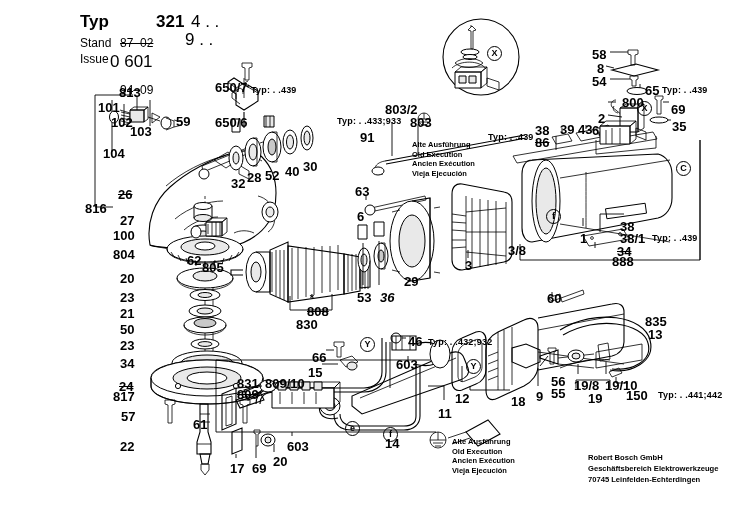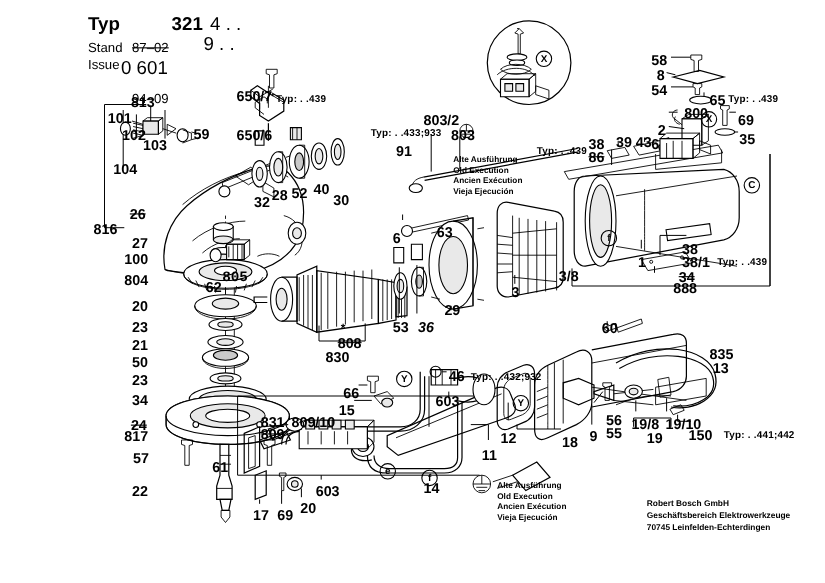--- a/index.html
+++ b/index.html
@@ -473,42 +473,42 @@
       <div class="lbl num" style="left: 176px; top: 115px;">59</div>
       <div class="lbl num" style="left: 215px; top: 81px;">650/7</div>
       <div class="lbl num" style="left: 215px; top: 116px; text-align: right;">650/6</div>
       <div class="lbl typ" style="left: 251px; top: 86px;">Typ: . .439</div>
       <div class="lbl num strike" style="left: 118px; top: 188px;">26</div>
       <div class="lbl num" style="left: 85px; top: 202px;">816</div>
       <div class="lbl num" style="left: 120px; top: 214px;">27</div>
       <div class="lbl num" style="left: 113px; top: 229px;">100</div>
       <div class="lbl num" style="left: 113px; top: 248px;">804</div>
       <div class="lbl num" style="left: 187px; top: 254px;">62</div>
-      <div class="lbl num" style="left: 202px; top: 245px; font-family: Liberation Mono, monospace;">805</div>
+      <div class="lbl num" style="left: 202px; top: 261px;">805</div>
       <div class="lbl num" style="left: 120px; top: 272px;">20</div>
       <div class="lbl num" style="left: 120px; top: 291px;">23</div>
       <div class="lbl num" style="left: 120px; top: 307px;">21</div>
       <div class="lbl num" style="left: 120px; top: 323px;">50</div>
       <div class="lbl num" style="left: 120px; top: 339px;">23</div>
       <div class="lbl num" style="left: 120px; top: 357px;">34</div>
       <div class="lbl num strike" style="left: 119px; top: 380px;">24</div>
       <div class="lbl num" style="left: 113px; top: 390px;">817</div>
       <div class="lbl num" style="left: 121px; top: 410px; text-align: right;">57</div>
       <div class="lbl num" style="left: 193px; top: 418px;">61</div>
       <div class="lbl num" style="left: 120px; top: 440px;">22</div>
       <div class="lbl num" style="left: 231px; top: 177px;">32</div>
       <div class="lbl num" style="left: 247px; top: 171px;">28</div>
       <div class="lbl num" style="left: 265px; top: 169px;">52</div>
       <div class="lbl num" style="left: 285px; top: 165px;">40</div>
-      <div class="lbl num" style="left: 303px; top: 175px;">30</div>
+      <div class="lbl num" style="left: 303px; top: 160px;">30</div>
       <div class="lbl typ" style="left: 337px; top: 117px;">Typ: . .433;933</div>
       <div class="lbl num" style="left: 360px; top: 131px;">91</div>
       <div class="lbl num" style="left: 385px; top: 103px;">803/2</div>
       <div class="lbl num" style="left: 410px; top: 116px;">803</div>
-      <div class="lbl num" style="left: 355px; top: 204px; margin-left: 42px;">63</div>
+      <div class="lbl num" style="left: 355px; top: 185px;">63</div>
       <div class="lbl num" style="left: 357px; top: 210px;">6</div>
       <div class="lbl num" style="left: 357px; top: 291px;">53</div>
       <div class="lbl num" style="left: 380px; top: 291px; font-style: italic;">36</div>
       <div class="lbl num" style="left: 404px; top: 275px;">29</div>
       <div class="lbl num" style="left: 465px; top: 259px;">3</div>
       <div class="lbl num" style="left: 508px; top: 244px;">3/8</div>
       <div class="lbl num strike" style="left: 307px; top: 305px;">808</div>
       <div class="lbl num" style="left: 296px; top: 318px;">830</div>
       <div class="lbl typ" style="left: 488px; top: 133px;">Typ: . .439</div>
       <div class="lbl num" style="left: 535px; top: 124px;">38</div>

